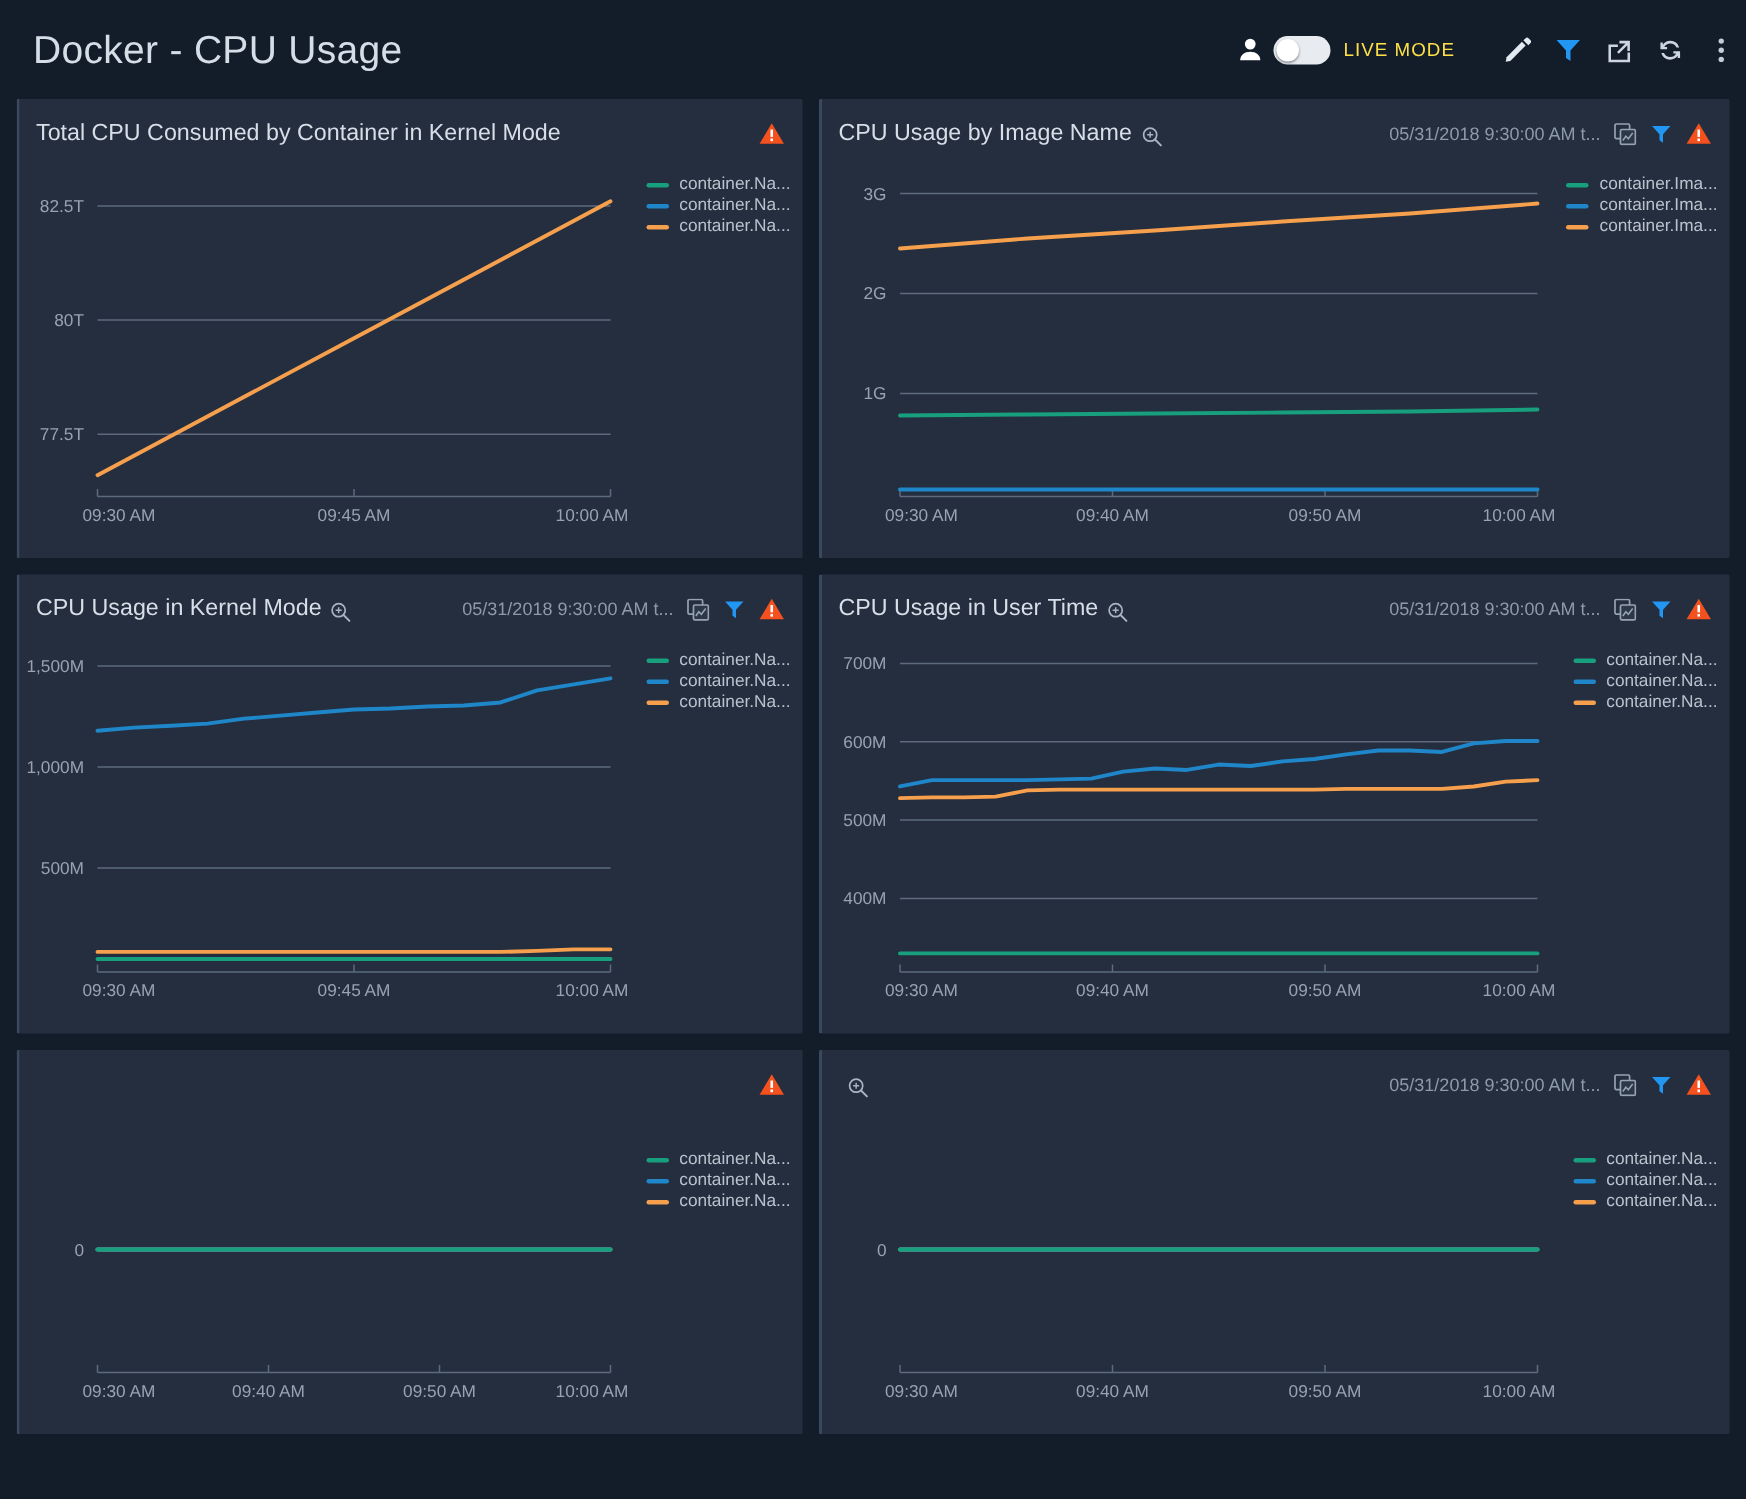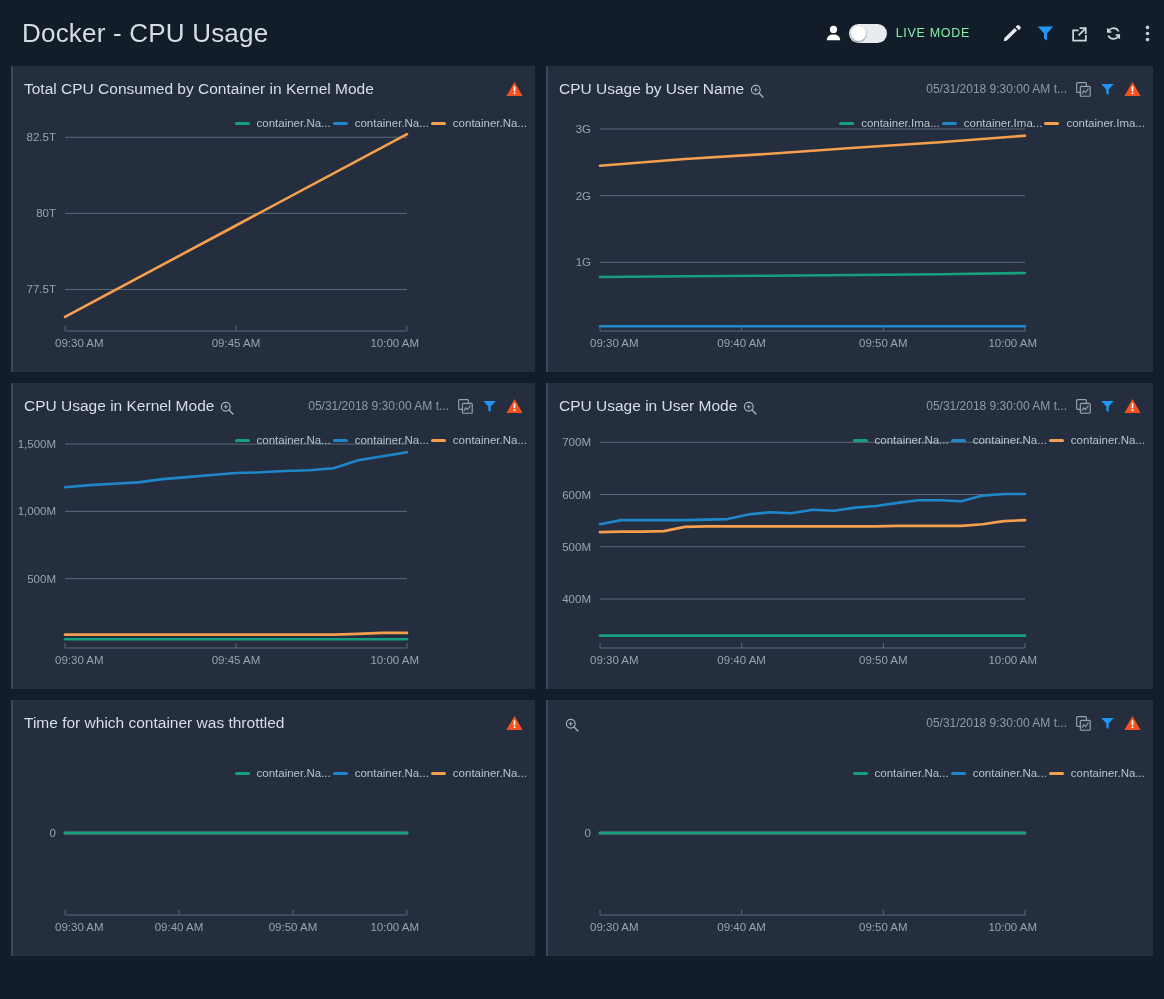--- a/index.html
+++ b/index.html
@@ -30,21 +30,21 @@
   .toggle {
     width: 38px; height: 19px; border-radius: 10px; background: #e8ecf1;
     position: relative; margin-right: 9px; flex: none;
   }
   .toggle .knob {
     position: absolute; left: 2px; top: 2px; width: 15px; height: 15px;
     border-radius: 50%; background: #ffffff;
     box-shadow: 0 1px 2px rgba(0,0,0,.45);
   }
   .live-label {
-    font-size: 12.5px; color: #86efac; letter-spacing: .7px; margin-right: 24px;
+    font-size: 12.5px; color: #fde047; letter-spacing: .7px; margin-right: 24px;
     white-space: nowrap;
   }
   .tool-btn {
     width: 34px; height: 40px; display: flex; align-items: center; justify-content: center;
     cursor: default;
   }
   .date-chip {
     display: flex; align-items: center; gap: 11px;
     height: 32px; padding: 0 13px 0 11px; margin-left: 10px;
     background: #1b2533; border-radius: 2px;
@@ -82,21 +82,21 @@
   .title-zoom { margin-left: 6px; display: inline-flex; align-items: center; position: relative; top: 2px; }
   .head-right { margin-left: auto; display: flex; align-items: center; gap: 9px; }
   .head-time {
     font-size: 12px; color: #8e9aa8; white-space: nowrap; max-width: 158px;
     overflow: hidden; text-overflow: ellipsis;
   }
 
   
   .chart-area { position: relative; width: 100%; }
   .legend {
-    position: absolute; right: 8px; display: flex; flex-direction: row; gap: 2px;
+    position: absolute; right: 8px; display: flex; flex-direction: column; gap: 2px;
   }
   .legend-row { display: flex; align-items: center; gap: 7px; }
   .legend-swatch { width: 15px; height: 3px; border-radius: 2px; flex: none; }
   .legend-label { font-size: 11.5px; color: #b9c2cd; white-space: nowrap; }
 
   svg { display: block; }
   .axis-text { font-family: "Liberation Sans", sans-serif; fill: #98a3b1; }
 </style>
 </head>
 <body>
@@ -213,21 +213,21 @@
                 <span class="legend-swatch" style="background:#f6a04d"></span>
                 <span class="legend-label">container.Na...</span>
               </div>
             </div>
           </div>
         </div>
       </div>
       <div class="panel-slot slot-right">
         <div class="panel">
           <div class="panel-head">
-            <span class="panel-title">CPU Usage by User Name</span>
+            <span class="panel-title">CPU Usage by Image Name</span>
             <span class="title-zoom">
               <svg width="14" height="14" viewBox="0 0 16 16">
                 <circle cx="6.6" cy="6.6" r="5" fill="none" stroke="#aab4c0" stroke-width="1.3"></circle>
                 <path d="M10.3 10.3 L14.8 14.8" stroke="#aab4c0" stroke-width="1.5" stroke-linecap="round"></path>
                 <path d="M4.3 6.6 H8.9 M6.6 4.3 V8.9" stroke="#aab4c0" stroke-width="1.1"></path>
               </svg>
             </span>
             <span class="head-right">
               <span class="head-time">05/31/2018 9:30:00 AM t...</span>
               <span>
@@ -355,21 +355,21 @@
                 <span class="legend-swatch" style="background:#f6a04d"></span>
                 <span class="legend-label">container.Na...</span>
               </div>
             </div>
           </div>
         </div>
       </div>
       <div class="panel-slot slot-right">
         <div class="panel">
           <div class="panel-head">
-            <span class="panel-title">CPU Usage in User Mode</span>
+            <span class="panel-title">CPU Usage in User Time</span>
             <span class="title-zoom">
               <svg width="14" height="14" viewBox="0 0 16 16">
                 <circle cx="6.6" cy="6.6" r="5" fill="none" stroke="#aab4c0" stroke-width="1.3"></circle>
                 <path d="M10.3 10.3 L14.8 14.8" stroke="#aab4c0" stroke-width="1.5" stroke-linecap="round"></path>
                 <path d="M4.3 6.6 H8.9 M6.6 4.3 V8.9" stroke="#aab4c0" stroke-width="1.1"></path>
               </svg>
             </span>
             <span class="head-right">
               <span class="head-time">05/31/2018 9:30:00 AM t...</span>
               <span>
@@ -429,21 +429,20 @@
                 <span class="legend-swatch" style="background:#f6a04d"></span>
                 <span class="legend-label">container.Na...</span>
               </div>
             </div>
           </div>
         </div>
       </div>
       <div class="panel-slot slot-left">
         <div class="panel short">
           <div class="panel-head">
-            <span class="panel-title">Time for which container was throttled</span>
             <span class="head-right">
               <span>
                 <svg width="17" height="16" viewBox="0 0 18 16">
                   <path d="M9 0.7 L17.6 15.3 H0.4 Z" fill="#f4511e"></path>
                   <rect x="8.1" y="5.2" width="1.8" height="5.2" fill="#fff"></rect>
                   <rect x="8.1" y="11.5" width="1.8" height="1.9" fill="#fff"></rect>
                 </svg>
               </span>
             </span>
           </div>

